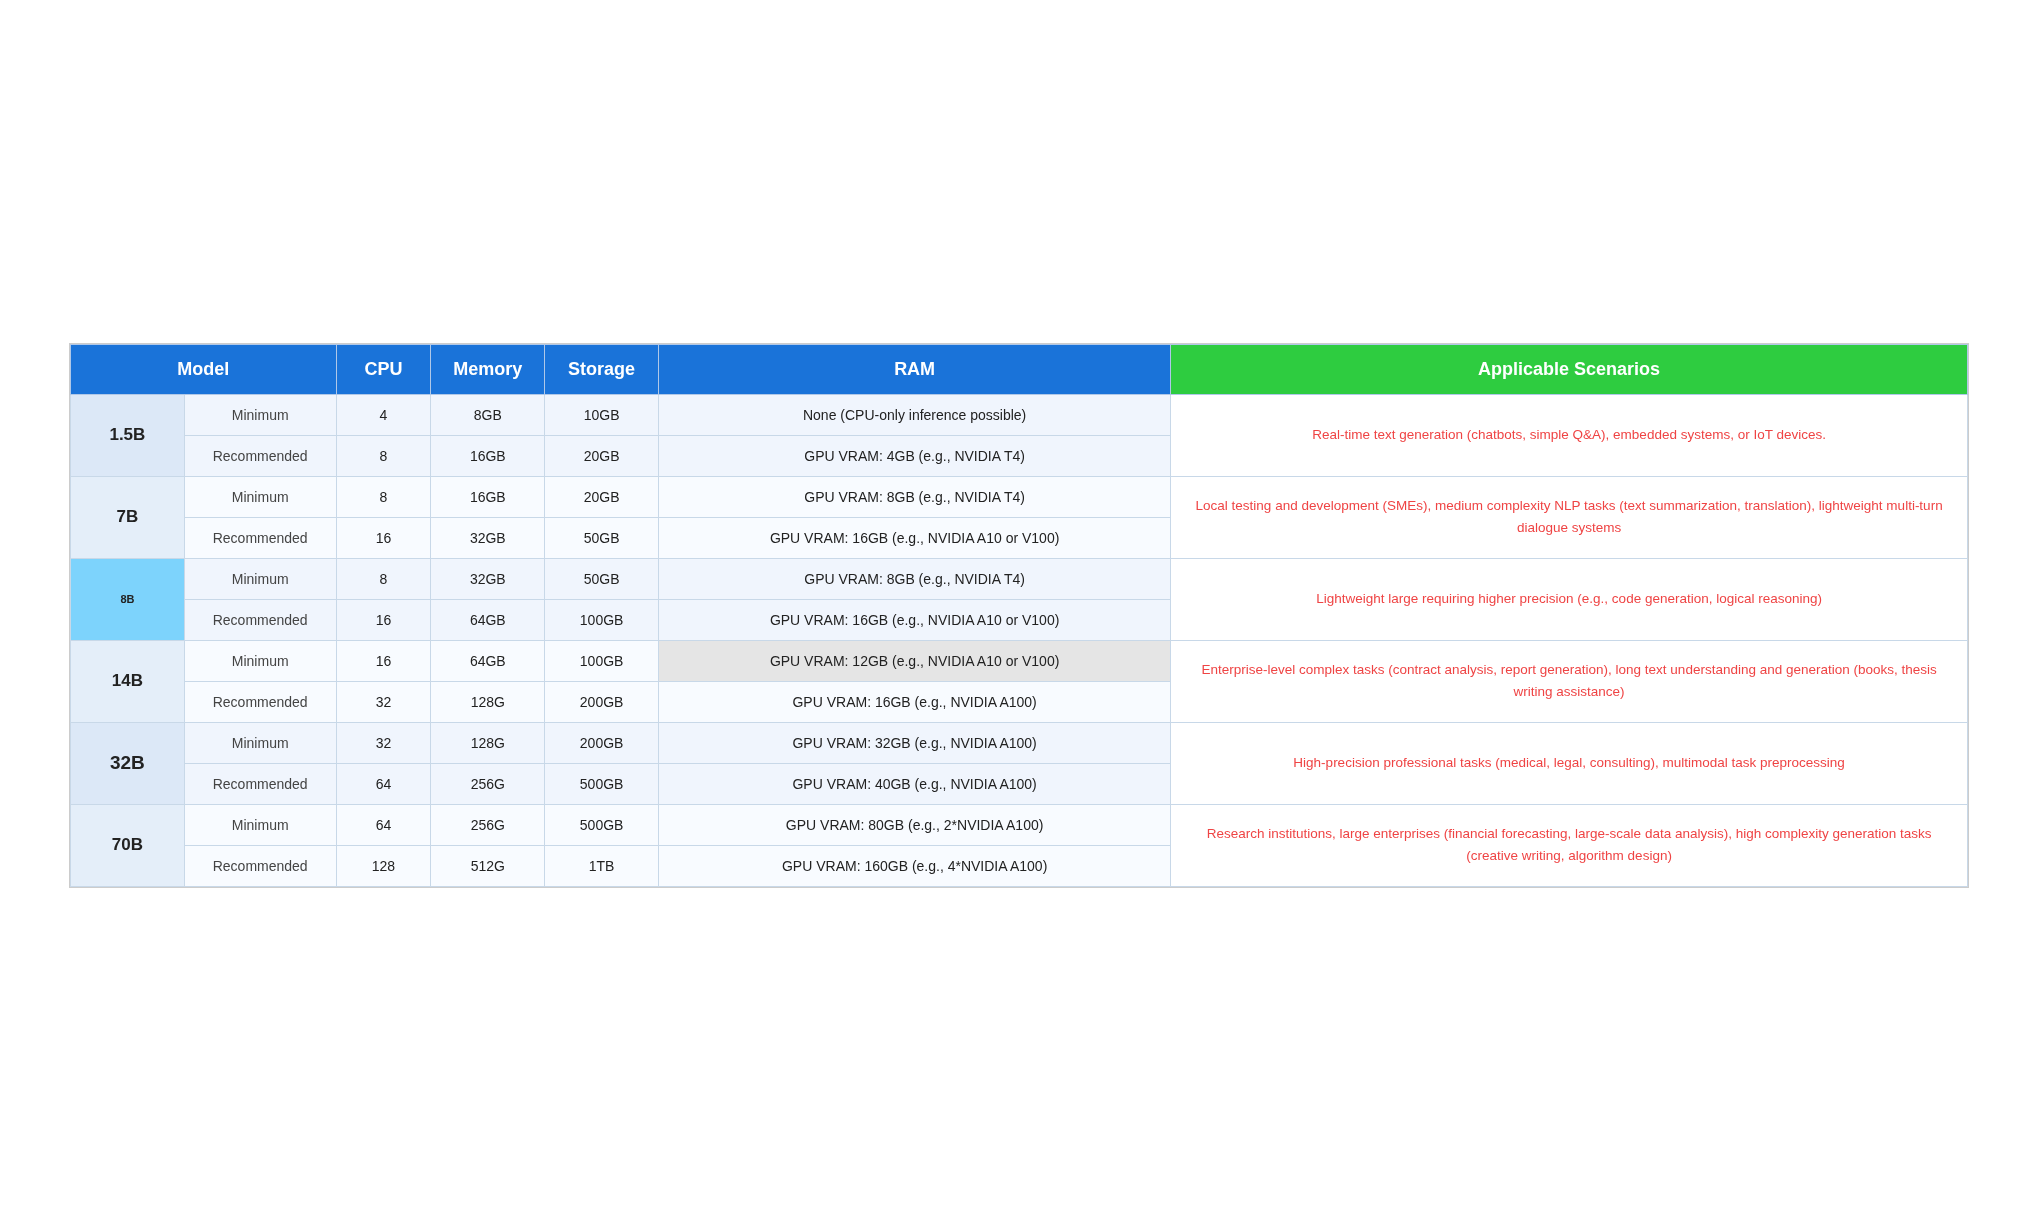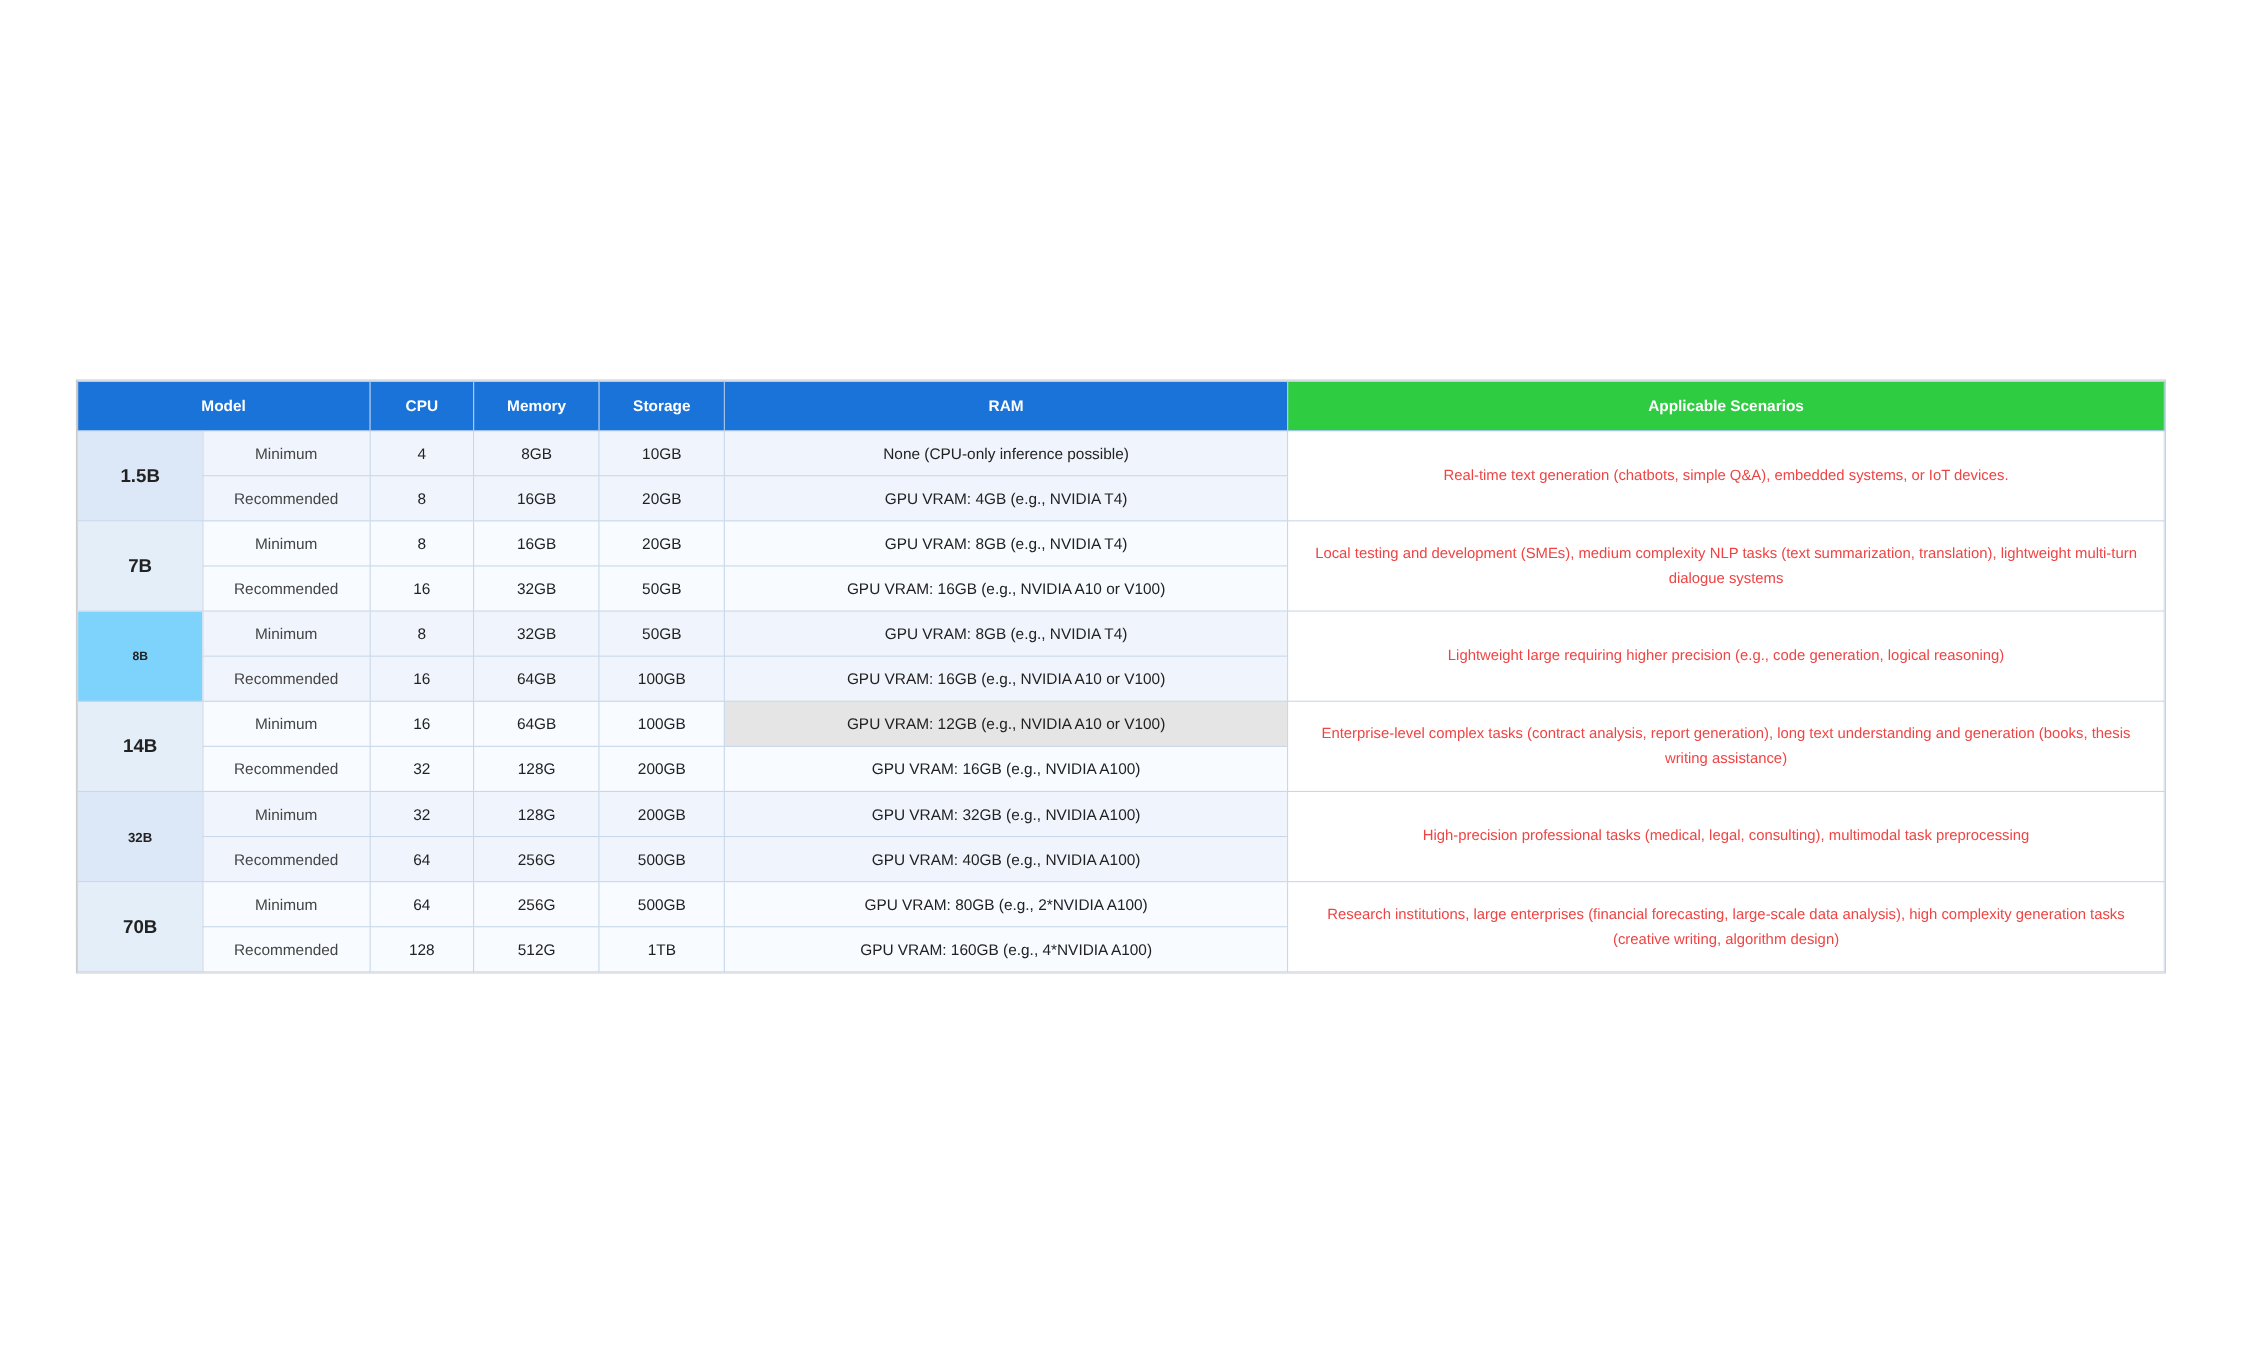--- a/index.html
+++ b/index.html
@@ -33,21 +33,21 @@
       table-layout: fixed;
     }
 
     thead tr th {
       background-color: #1a73d9;
       color: #fff;
       font-weight: bold;
       text-align: center;
       padding: 14px 10px;
       border: 1px solid #b0c8e8;
-      font-size: 14px;
+      font-size: 18px;
     }
 
     thead tr th.scenarios-header {
       background-color: #2ecc40;
     }
 
     tbody tr td {
       border: 1px solid #c8d8e8;
       text-align: center;
       padding: 12px 10px;
@@ -174,21 +174,21 @@
           <td rowspan="2" class="scenarios-cell" style="background-color: rgb(255, 255, 255); text-align: center; line-height: 1.65; padding: 14px 18px;">Enterprise-level complex tasks (contract analysis, report generation), long text understanding and generation (books, thesis writing assistance)</td>
         </tr>
         <tr>
           <td class="type-cell" style="background-color: rgb(248, 251, 255);">Recommended</td>
           <td style="background-color: rgb(248, 251, 255);">32</td>
           <td style="background-color: rgb(248, 251, 255);">128G</td>
           <td style="background-color: rgb(248, 251, 255);">200GB</td>
           <td style="background-color: rgb(248, 251, 255);">GPU VRAM: 16GB (e.g., NVIDIA A100)</td>
         </tr>
         <tr>
-          <td rowspan="2" class="model-cell" style="background-color: rgb(220, 232, 247); font-weight: bold; font-size: 12px;">32B</td>
+          <td rowspan="2" class="model-cell" style="background-color: rgb(220, 232, 247); font-weight: bold; font-size: 19px;">32B</td>
           <td class="type-cell" style="background-color: rgb(240, 245, 253);">Minimum</td>
           <td style="background-color: rgb(240, 245, 253);">32</td>
           <td style="background-color: rgb(240, 245, 253);">128G</td>
           <td style="background-color: rgb(240, 245, 253);">200GB</td>
           <td style="background-color: rgb(240, 245, 253);">GPU VRAM: 32GB (e.g., NVIDIA A100)</td>
           <td rowspan="2" class="scenarios-cell" style="background-color: rgb(255, 255, 255); text-align: center; line-height: 1.65; padding: 14px 18px;">High-precision professional tasks (medical, legal, consulting), multimodal task preprocessing</td>
         </tr>
         <tr>
           <td class="type-cell" style="background-color: rgb(240, 245, 253);">Recommended</td>
           <td style="background-color: rgb(240, 245, 253);">64</td>

